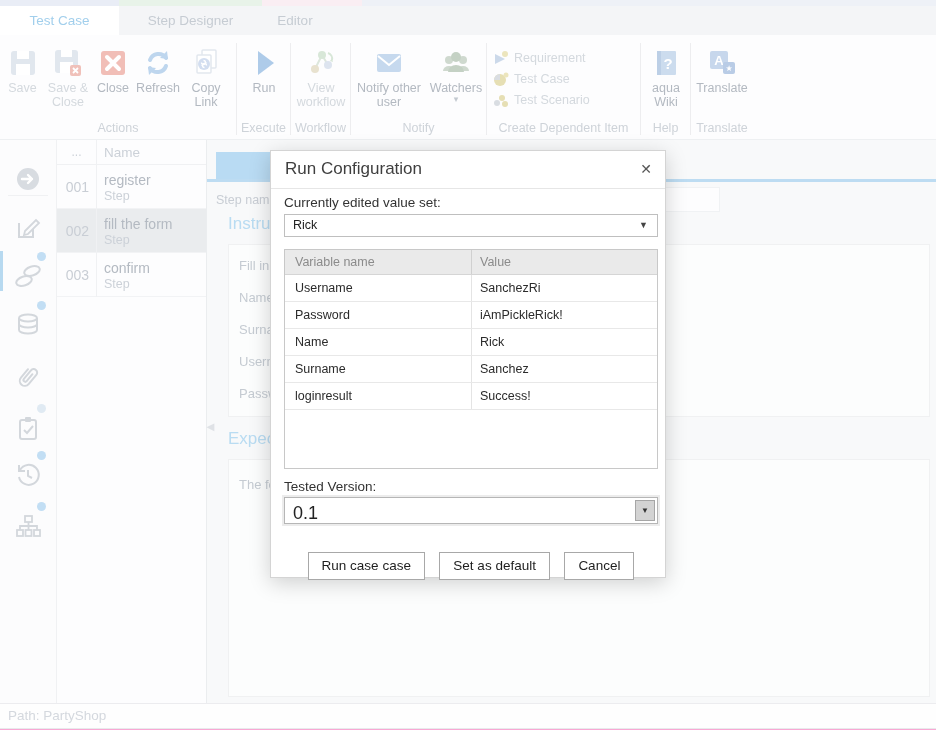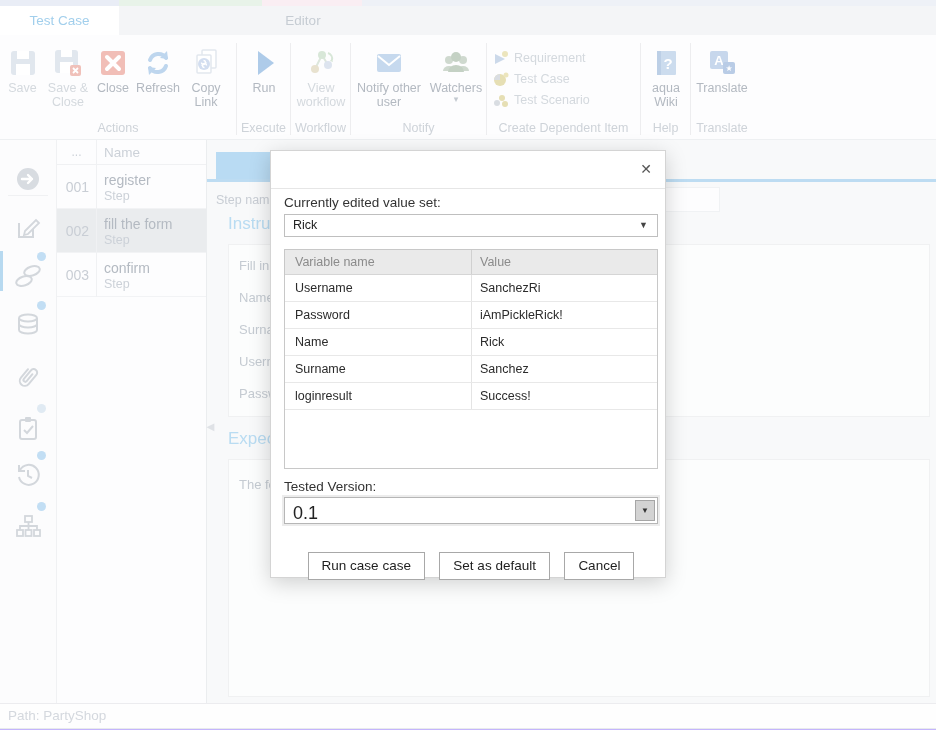--- a/index.html
+++ b/index.html
@@ -1,35 +1,35 @@
 <!DOCTYPE html>
 <html><head>
 <meta charset="utf-8">
 <style>
   * { margin:0; padding:0; box-sizing:border-box; }
   html,body { background:#e9e9e9; }
   .screen {
     position:relative; width:936px; height:730px; overflow:hidden;
-    background:#c4b5fd; font-family:"Liberation Sans", sans-serif;
+    background:#f9a8d4; font-family:"Liberation Sans", sans-serif;
     -webkit-font-smoothing:antialiased;
   }
 
   
   .tabstrip { position:absolute; left:0; top:0; width:936px; height:35px; background:#f4f5f7; }
   .tabstrip .accentband { position:absolute; top:0; height:6px; }
   .band-blue  { left:0;   width:119px; background:#e9edf6; }
   .band-green { left:119px; width:143px; background:#e8f3e9; }
   .band-pink  { left:262px; width:100px; background:#faeef3; }
   .band-rest  { left:362px; width:574px; background:#eef1f7; }
   .tab { position:absolute; top:6px; height:29px; line-height:29px; text-align:center;
          font-size:13.5px; color:#c6ccd3; }
   .tab.active { background:#ffffff; color:#a2cfec; }
   .tab-0 { left:0; width:119px; }
   .tab-1 { left:119px; width:143px; }
-  .tab-2 { left:253px; width:100px; }
+  .tab-2 { left:245px; width:100px; }
 
   
   .ribbon { position:absolute; left:0; top:35px; width:936px; height:105px;
             background:#fdfdfe; border-bottom:1px solid #eef0f2; }
   .rgroup { position:absolute; top:8px; height:92px; border-right:1px solid #ededef; }
   .rgroup:last-child { border-right:none; }
   .rgroup-label { position:absolute; bottom:0; left:0; right:0; text-align:center;
                   font-size:12.5px; color:#ced3d9; white-space:nowrap; }
   .rbtn { position:absolute; top:0; height:74px; text-align:center; cursor:default; }
   .rbtn .ricon { display:block; margin:4px auto 2px auto; width:32px; height:32px; }
@@ -124,20 +124,21 @@
 <body>
 
 <div class="screen">
 
   <div class="tabstrip">
     <div class="accentband band-blue"></div>
     <div class="accentband band-green"></div>
     <div class="accentband band-pink"></div>
     <div class="accentband band-rest"></div>
     <div class="tab tab-0 active">Test Case</div>
+    <div class="tab tab-1">Step Designer</div>
     <div class="tab tab-2">Editor</div>
   </div>
 
   <div class="ribbon">
 
     <div class="rgroup" style="left:0;width:237px;">
       <div class="rbtn disabled" style="left:0;width:45px;">
         <span class="ricon">
           <svg width="32" height="32">
               <rect x="4" y="4" width="24" height="24" rx="3" fill="#e1e7ee"></rect>
@@ -433,20 +434,21 @@
       <div class="m-line" style="top:17px;">The fo</div>
     </div>
   </div>
 
   <div class="statusbar">
     <span class="path">Path: PartyShop</span>
   </div>
 
   <div class="modal">
     <div class="md-titlebar">
+      <span class="md-title">Run Configuration</span>
       <span class="md-close">✕</span>
     </div>
     <div class="md-body">
       <div class="md-label">Currently edited value set:</div>
       <div class="md-combo1">
         <span class="val">Rick</span>
         <span class="car">▼</span>
       </div>
       <div class="md-table">
         <div class="md-th">

